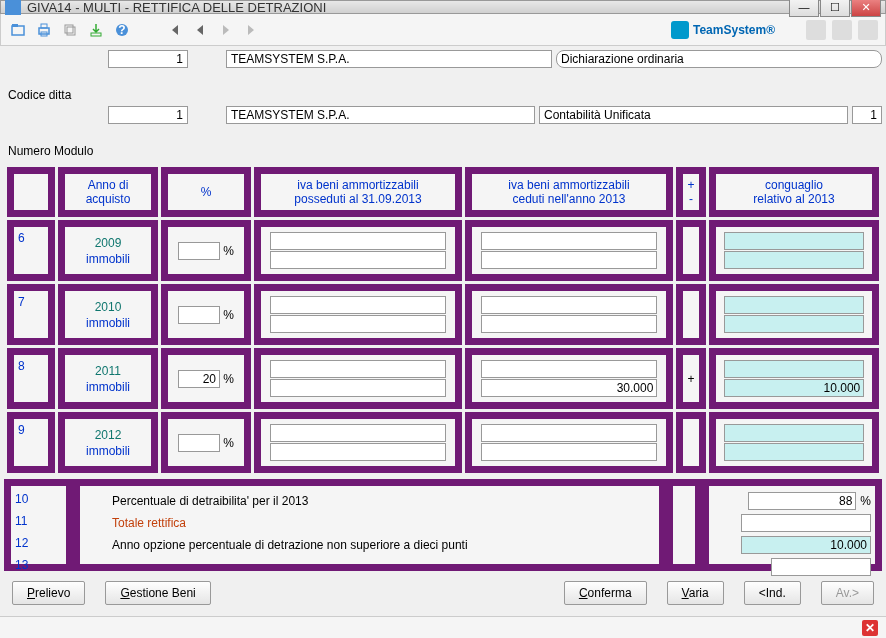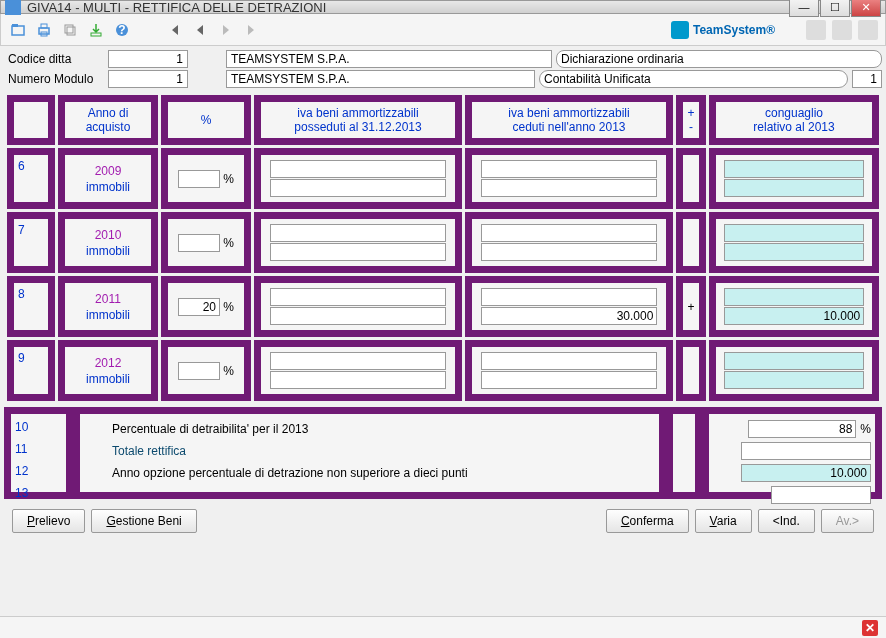--- a/index.html
+++ b/index.html
@@ -22,56 +22,56 @@
 .tb-btn svg { width: 16px; height: 16px; }
 .brand { display: flex; align-items: center; gap: 4px; font-weight: bold; color: #0066b3; }
 .brand-icon { width: 18px; height: 18px; background: #0099cc; border-radius: 3px; }
 .tb-big-btn { width: 20px; height: 20px; background: #ddd; border-radius: 2px; margin: 0 1px; }
 
 
 .content { padding: 4px; background: #f0f0f0; }
 
 
 .info-row { display: flex; gap: 4px; margin-bottom: 2px; }
-.info-label { width: 100px; padding: 2px 4px; }
+.info-label { width: 100px; padding: 2px 4px; margin-top: 36px; }
 .info-input { border: 1px solid #999; background: #fff; padding: 1px 4px; text-align: right; height: 18px; }
 .info-input-wide { flex: 1; text-align: left; }
 
 
 .grid { border-collapse: separate; border-spacing: 3px; width: 100%; margin-top: 4px; }
 .cell { background: #f5f5f5; border: 7px solid #701a75; padding: 4px; vertical-align: middle; }
 .cell.hdr { color: #0033cc; text-align: center; }
 .cell.hdr .line1, .cell.hdr .line2 { display: block; }
 .cell.idx { width: 48px; color: #0033cc; text-align: left; vertical-align: top; }
 .cell.year { width: 100px; text-align: center; }
-.cell.year .yr { color: #a21caf; display: block; }
+.cell.year .yr { color: #0f766e; display: block; }
 .cell.year .tp { color: #0033cc; display: block; margin-top: 2px; }
 .cell.pct { width: 90px; text-align: center; }
 .pct-input { width: 42px; border: 1px solid #999; text-align: right; padding: 1px 3px; height: 18px; }
 .cell.twin { text-align: center; }
 .twin-input { width: 95%; border: 1px solid #999; text-align: right; padding: 1px 3px; height: 18px; display: block; margin: 1px auto; background: #fff; }
 .twin-input.cyan { background: #c8f0f0; }
 .cell.sign { width: 30px; text-align: center; }
 
 
 .summary { display: flex; border-spacing: 3px; margin-top: 3px; }
 .summary-indices { width: 69px; }
 .summary-texts { flex: 1; }
 .summary-sign { width: 36px; }
 .summary-vals { width: 180px; }
 .summary .cell { height: 92px; }
 .sum-row { display: block; padding: 2px 0; height: 22px; line-height: 18px; margin-left: 28px; }
-.sum-row.blue { color: #0c4a6e; }
+.sum-row.blue { color: #c2410c; }
 .sum-idx { color: #0033cc; display: block; padding: 2px 0; height: 22px; }
 .sum-input { width: 130px; border: 1px solid #999; text-align: right; padding: 1px 3px; height: 18px; background: #fff; }
 .sum-input.cyan { background: #c8f0f0; }
 .sum-val-row { display: flex; align-items: center; justify-content: flex-end; gap: 4px; height: 22px; }
 
 
-.btnbar { display: flex; gap: 6px; padding: 10px 8px 4px; align-items: center; }
+.btnbar { display: flex; gap: 20px; padding: 10px 8px 4px; align-items: center; }
 .btn { border: 1px solid #999; background: linear-gradient(#fefefe,#e5e5e5); padding: 4px 14px; cursor: pointer; border-radius: 2px; }
 .btn.disabled { color: #999; }
 .btnbar-spacer { flex: 1; }
 
 
 .status { position: absolute; bottom: 0; left: 0; right: 0; height: 22px; border-top: 1px solid #ccc; background: #f5f5f5; display: flex; align-items: center; justify-content: flex-end; padding: 0 8px; }
 .status-x { width: 16px; height: 16px; background: #d33; color: #fff; text-align: center; line-height: 16px; border-radius: 2px; font-weight: bold; cursor: pointer; }
 </style>
 </head>
 <body>
@@ -162,36 +162,36 @@
     <input class="info-input" style="width: 80px;" value="1">
     <div style="width:30px"></div>
     <input class="info-input info-input-wide" style="width: 390px;" value="TEAMSYSTEM S.P.A.">
     <input class="info-input info-input-wide" style="width: 225px; border-radius: 8px;" value="Dichiarazione ordinaria">
   </div>
   <div class="info-row">
     <div class="info-label">Numero Modulo</div>
     <input class="info-input" style="width: 80px;" value="1">
     <div style="width:30px"></div>
     <input class="info-input info-input-wide" style="width: 390px;" value="TEAMSYSTEM S.P.A.">
-    <input class="info-input info-input-wide" style="width: 190px; border-radius: 9px;" value="Contabilità Unificata">
+    <input class="info-input info-input-wide" style="width: 190px;" value="Contabilità Unificata">
     <input class="info-input" style="width: 30px;" value="1">
   </div>
 
   <table class="grid">
     <tbody>
         <tr>
       <td class="cell idx"></td>
       <td class="cell hdr">
             <span class="line1">Anno di</span>
             <span class="line2">acquisto</span>
           </td>
       <td class="cell hdr pct"><span>%</span></td>
       <td class="cell hdr">
             <span class="line1">iva beni ammortizzabili</span>
-            <span class="line2">posseduti al 31.12.2013</span>
+            <span class="line2">posseduti al 31.09.2013</span>
           </td>
       <td class="cell hdr">
             <span class="line1">iva beni ammortizzabili</span>
             <span class="line2">ceduti nell'anno 2013</span>
           </td>
       <td class="cell hdr sign">
             <span class="line1">+</span>
             <span class="line2">-</span>
           </td>
       <td class="cell hdr" style="width:170px">

